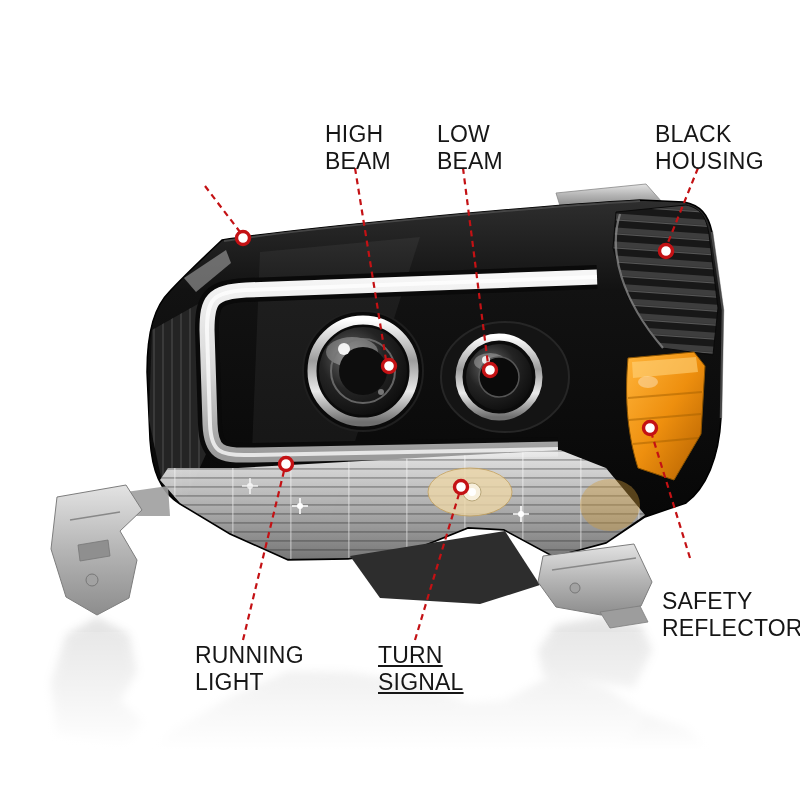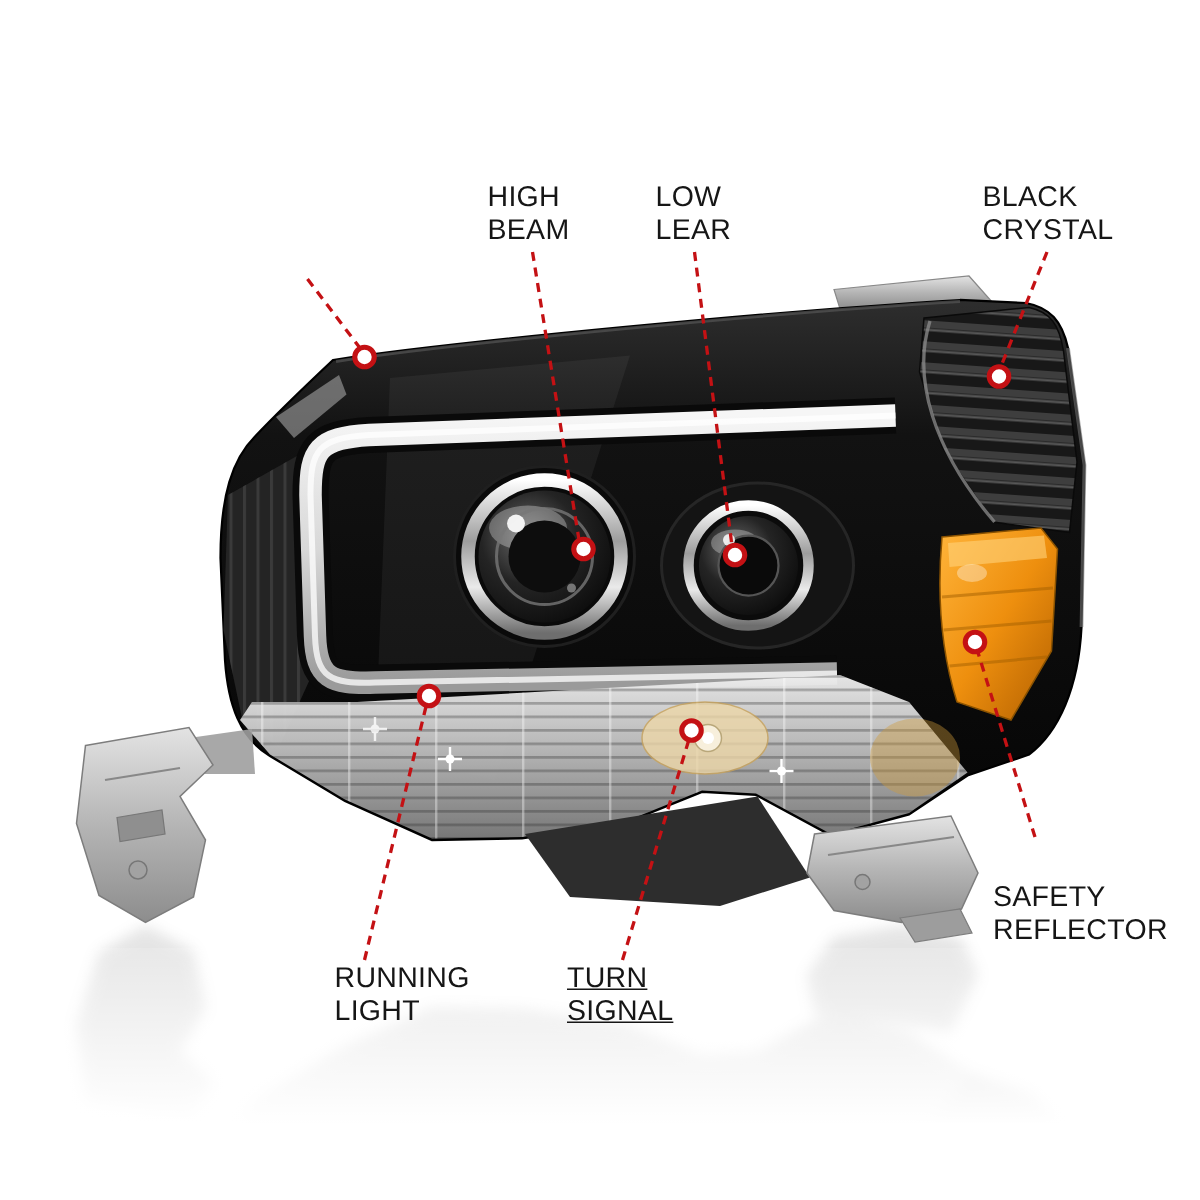--- a/index.html
+++ b/index.html
@@ -2,21 +2,21 @@
 <html><head>
 <meta charset="utf-8">
 <style>
   html,body { margin:0; padding:0; background:#ffffff; }
   .stage {
     position:relative; width:800px; height:800px; background:#ffffff;
     overflow:hidden; font-family:"Liberation Sans", sans-serif;
   }
   svg.art { position:absolute; left:0; top:0; }
   .callout-label {
-    position:absolute; white-space:pre-line; font-size:19px; line-height:1.16;
+    position:absolute; white-space:pre-line; font-size:23px; line-height:1.16;
     color:#161616; letter-spacing:0.2px; font-weight:400; text-align:left;
   }
   .cline { stroke-width:2.2; stroke-dasharray:6 4.5; fill:none; }
   .cmark { stroke-width:3.4; }
 </style>
 </head>
 <body>
 
 <div class="stage">
 
@@ -193,27 +193,27 @@
       <circle class="cmark" cx="286" cy="464" r="6.5" fill="#ffffff" stroke="#c41114"></circle>
       <circle class="cmark" cx="461" cy="487" r="6.5" fill="#ffffff" stroke="#c41114"></circle>
     </g>
   </svg>
 
 
   <div class="callout-label" style="left:325px; top:121px;">HIGH
 BEAM</div>
 
   <div class="callout-label" style="left:437px; top:121px;">LOW
-LEAR</div>
+BEAM</div>
 
   <div class="callout-label" style="left:655px; top:121px;">BLACK
-CRYSTAL</div>
+HOUSING</div>
 
   <div class="callout-label" style="left:662px; top:588px;">SAFETY
 REFLECTOR</div>
 
-  <div class="callout-label" style="left:195px; top:642px;margin-left:28px;">RUNNING
+  <div class="callout-label" style="left:195px; top:642px;">RUNNING
 LIGHT</div>
 
   <div class="callout-label" style="left:378px; top:642px;text-decoration:underline;">TURN
 SIGNAL</div>
 
 </div>
 
 </body></html>

